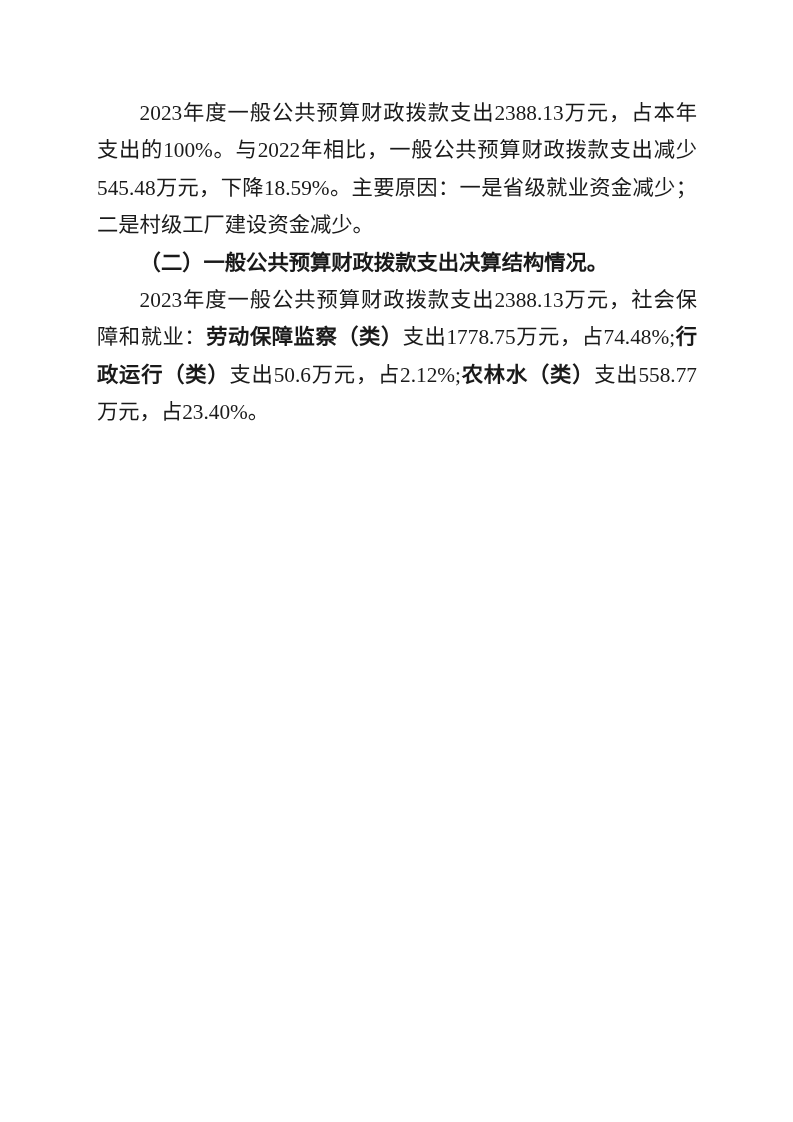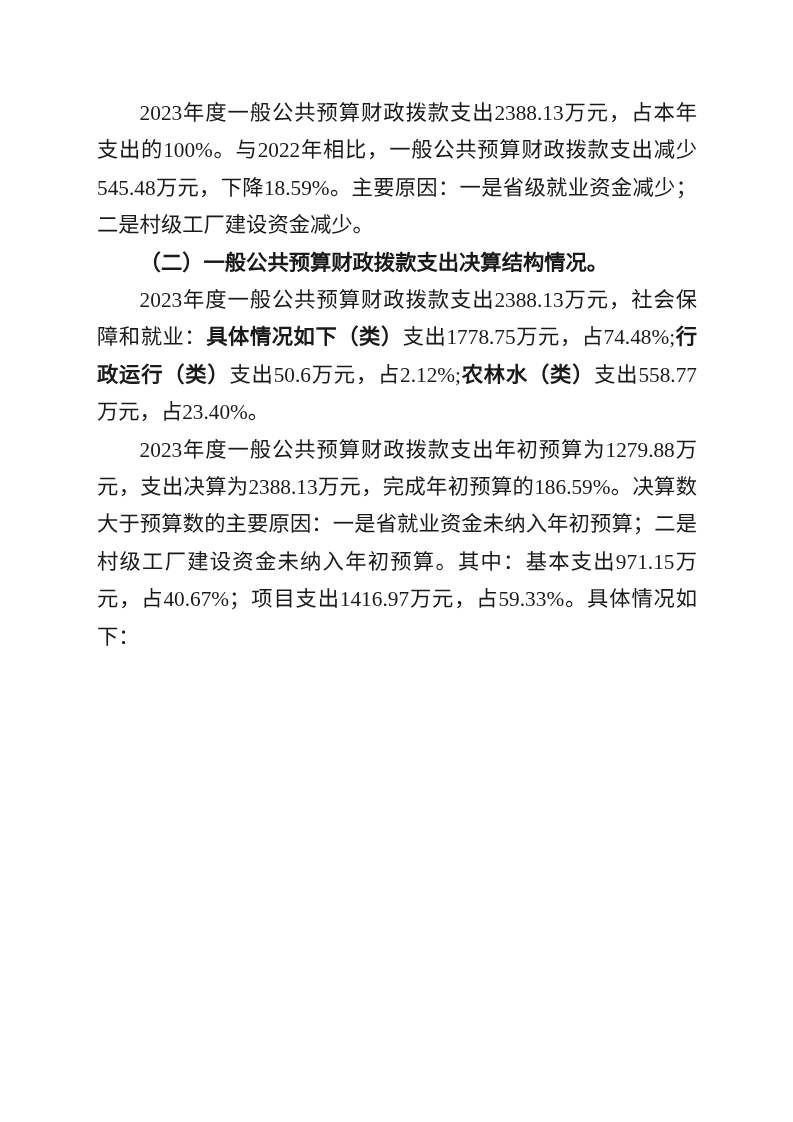--- a/index.html
+++ b/index.html
@@ -37,16 +37,15 @@
     font-weight: bold;
   }
 </style>
 </head>
 <body>
 
 <div class="page">
   <div class="doc-body">
     <p><span class="run">2023年度一般公共预算财政拨款支出2388.13万元，占本年支出的100%。与2022年相比，一般公共预算财政拨款支出减少545.48万元，下降18.59%。主要原因：一是省级就业资金减少；二是村级工厂建设资金减少。</span></p>
     <p class="heading"><span class="run run-bold">（二）一般公共预算财政拨款支出决算结构情况。</span></p>
-    <p><span class="run">2023年度一般公共预算财政拨款支出2388.13万元，社会保障和就业：</span><span class="run run-bold">具体情况如下（类）</span><span class="run">支出1778.75万元，占74.48%;</span><span class="run run-bold">行政运行（类）</span><span class="run">支出50.6万元，占2.12%;</span><span class="run run-bold">农林水（类）</span><span class="run">支出558.77万元，占23.40%。</span></p>
-    <p><span class="run">2023年度一般公共预算财政拨款支出年初预算为1279.88万元，支出决算为2388.13万元，完成年初预算的186.59%。决算数大于预算数的主要原因：一是省就业资金未纳入年初预算；二是村级工厂建设资金未纳入年初预算。其中：基本支出971.15万元，占40.67%；项目支出1416.97万元，占59.33%。具体情况如下：</span></p>
+    <p><span class="run">2023年度一般公共预算财政拨款支出2388.13万元，社会保障和就业：</span><span class="run run-bold">劳动保障监察（类）</span><span class="run">支出1778.75万元，占74.48%;</span><span class="run run-bold">行政运行（类）</span><span class="run">支出50.6万元，占2.12%;</span><span class="run run-bold">农林水（类）</span><span class="run">支出558.77万元，占23.40%。</span></p>
   </div>
 </div>
 
 </body></html>

